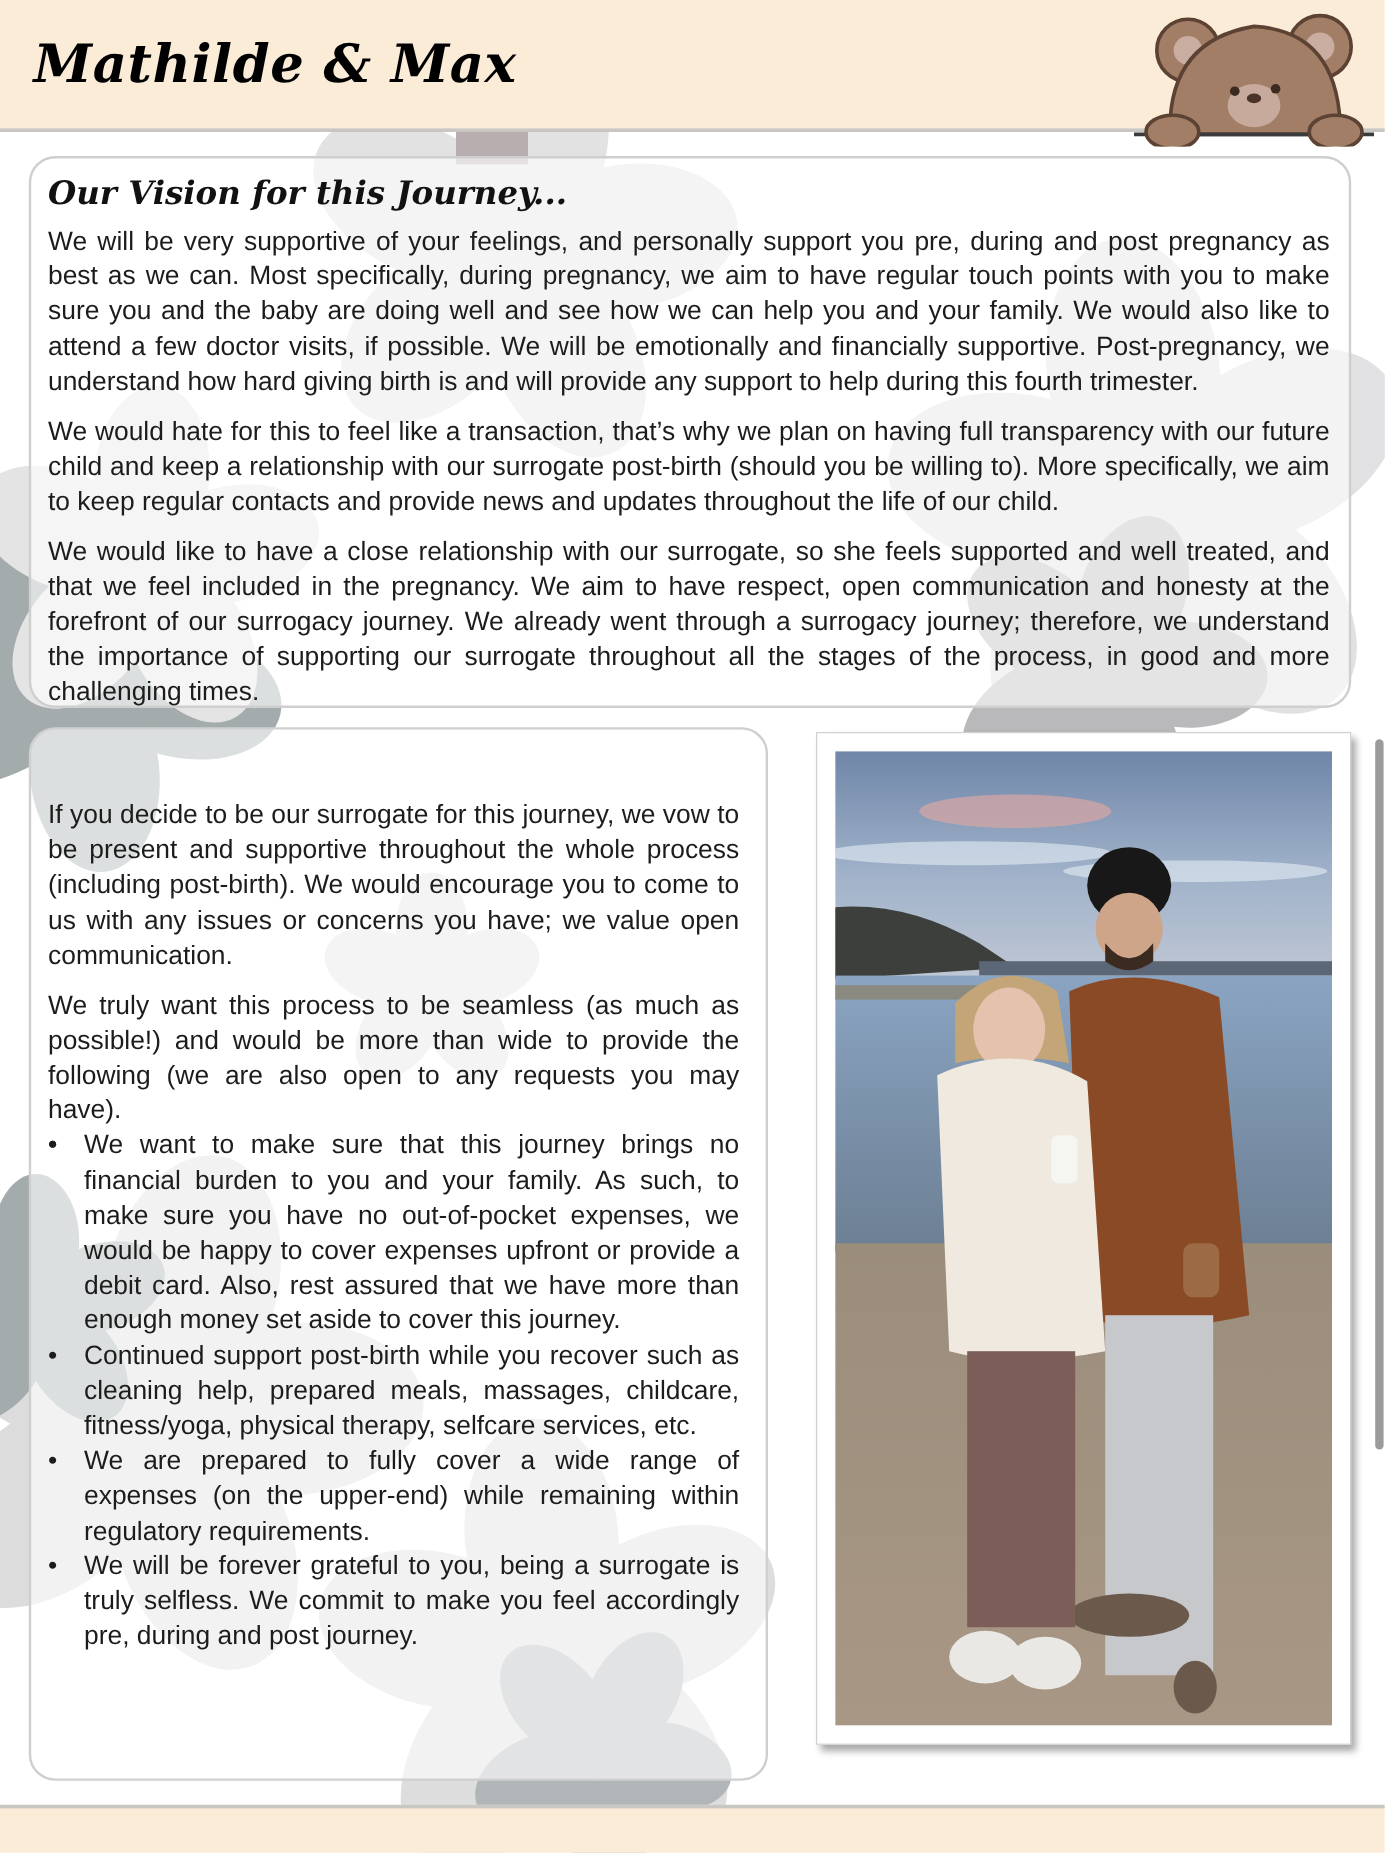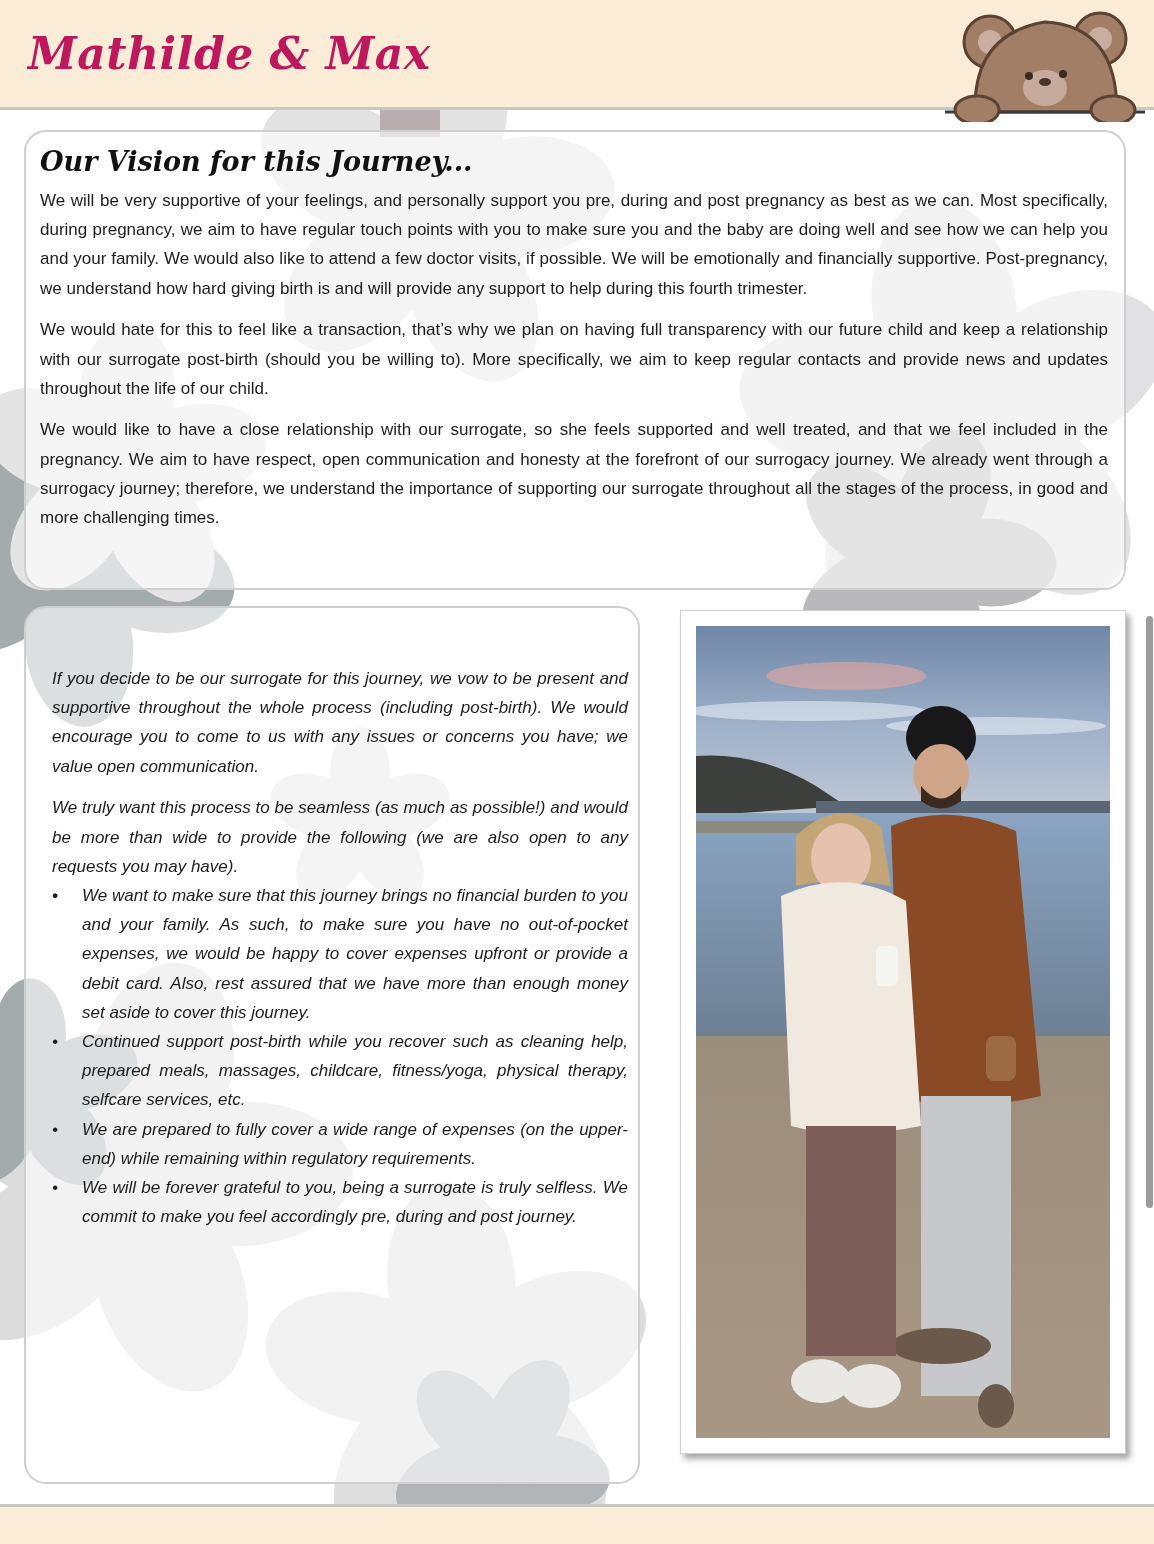--- a/index.html
+++ b/index.html
@@ -1,37 +1,37 @@
 <!DOCTYPE html>
 <html><head>
 <meta charset="utf-8">
 <style>
   html, body { margin:0; padding:0; }
   body { width:1154px; height:1544px; position:relative; overflow:hidden; background:#ffffff;
          font-family:"Liberation Sans", sans-serif; color:#1a1a1a; }
   .header { position:absolute; left:0; top:0; width:1154px; height:107px; background:#fbecd8;
             border-bottom:3px solid #c9c7c4; z-index:3; }
   .title { position:absolute; left:28px; top:28px; font-family:"DejaVu Serif", serif; font-style:italic;
-           font-weight:bold; font-size:44px; color:#be185d; letter-spacing:0.5px; }
+           font-weight:bold; font-size:44px; color:#000000; letter-spacing:0.5px; }
   .bear { position:absolute; left:945px; top:4px; width:200px; height:118px; z-index:5; }
   .footer { position:absolute; left:0; top:1504px; width:1154px; height:40px; background:#fbecd8;
             border-top:3px solid #c9c7c4; z-index:3; }
   .flowers { position:absolute; left:0; top:0; width:1154px; height:1544px; z-index:0; }
   .card { position:absolute; background:rgba(255,255,255,0.62); border:2px solid #cfcfcf;
           border-radius:22px; z-index:2; }
   .card-vision { left:24px; top:130px; width:1098px; height:456px; }
   .card-commit { left:24px; top:606px; width:612px; height:874px; }
   .card h2 { margin:0; font-family:"DejaVu Serif", serif; font-style:italic; font-weight:bold;
              font-size:27px; color:#111; position:absolute; left:14px; }
   .card-vision h2 { top:14px; }
   .card-commit h2 { top:14px; }
-  .body-text { position:absolute; font-family:"Liberation Sans", sans-serif; font-size:17px;
+  .body-text { position:absolute; font-family:"Liberation Sans", sans-serif; font-size:22px;
                line-height:29.2px; text-align:justify; color:#1c1c1c; }
   .card-vision .body-text { left:14px; top:54px; width:1068px; }
-  .card-commit .body-text { left:26px; top:56px; width:576px;font-style:italic; }
+  .card-commit .body-text { left:14px; top:56px; width:576px; }
   .body-text p { margin:0 0 12.5px 0; }
   .body-text ul { margin:0; padding:0; list-style:none; }
   .body-text li { position:relative; padding-left:30px; }
   .bullet { position:absolute; left:0; top:0; }
   .photo-frame { position:absolute; left:680px; top:610px; width:444px; height:842px; background:#fff;
                  border:1px solid #d0d0d0; box-shadow:4px 5px 6px rgba(0,0,0,0.35); z-index:2; }
   .photo { position:absolute; left:15px; top:15px; width:414px; height:812px; overflow:hidden; }
   .scrollbar { position:absolute; left:1146px; top:616px; width:7px; height:592px; background:#9b9b9b;
                border-radius:4px; z-index:4; }
 </style>

